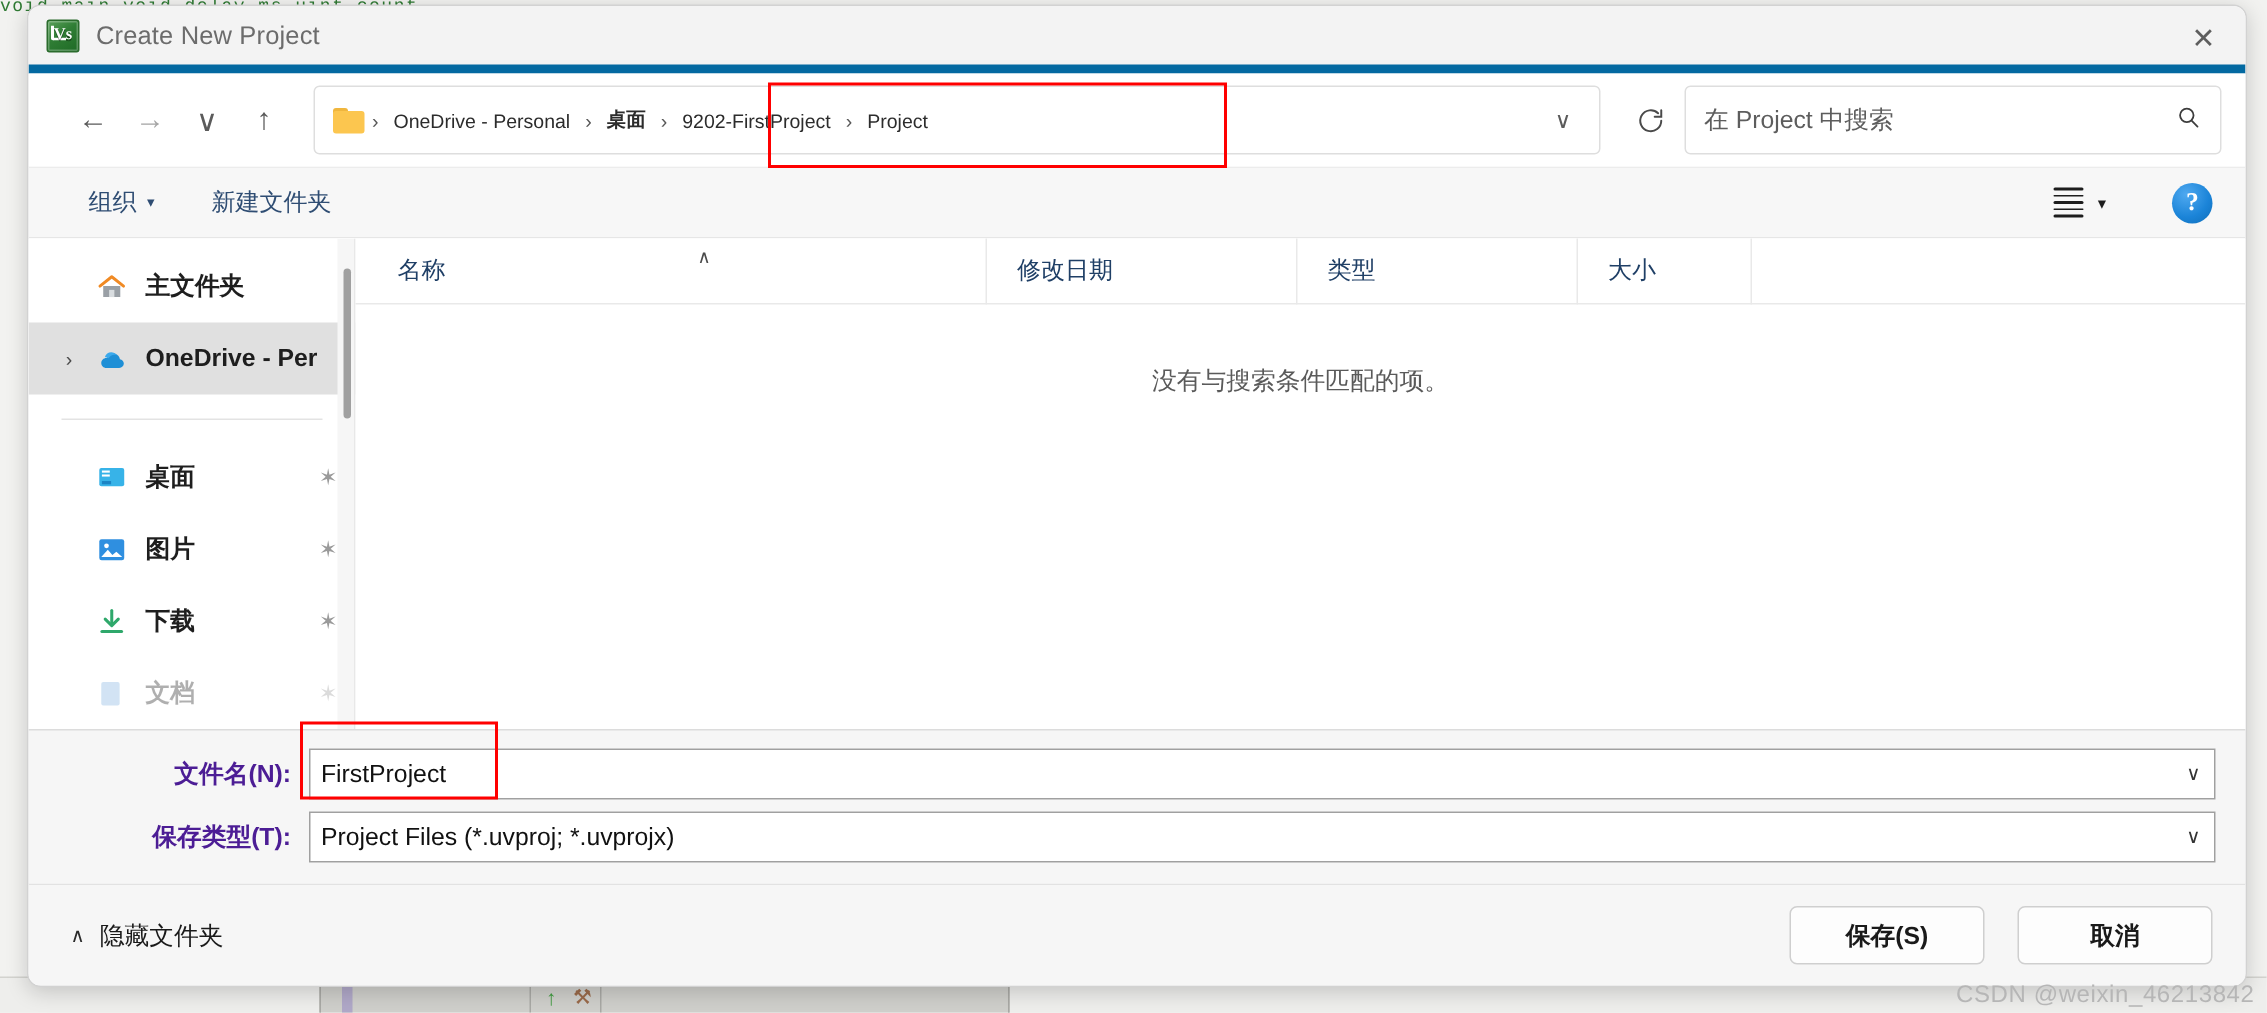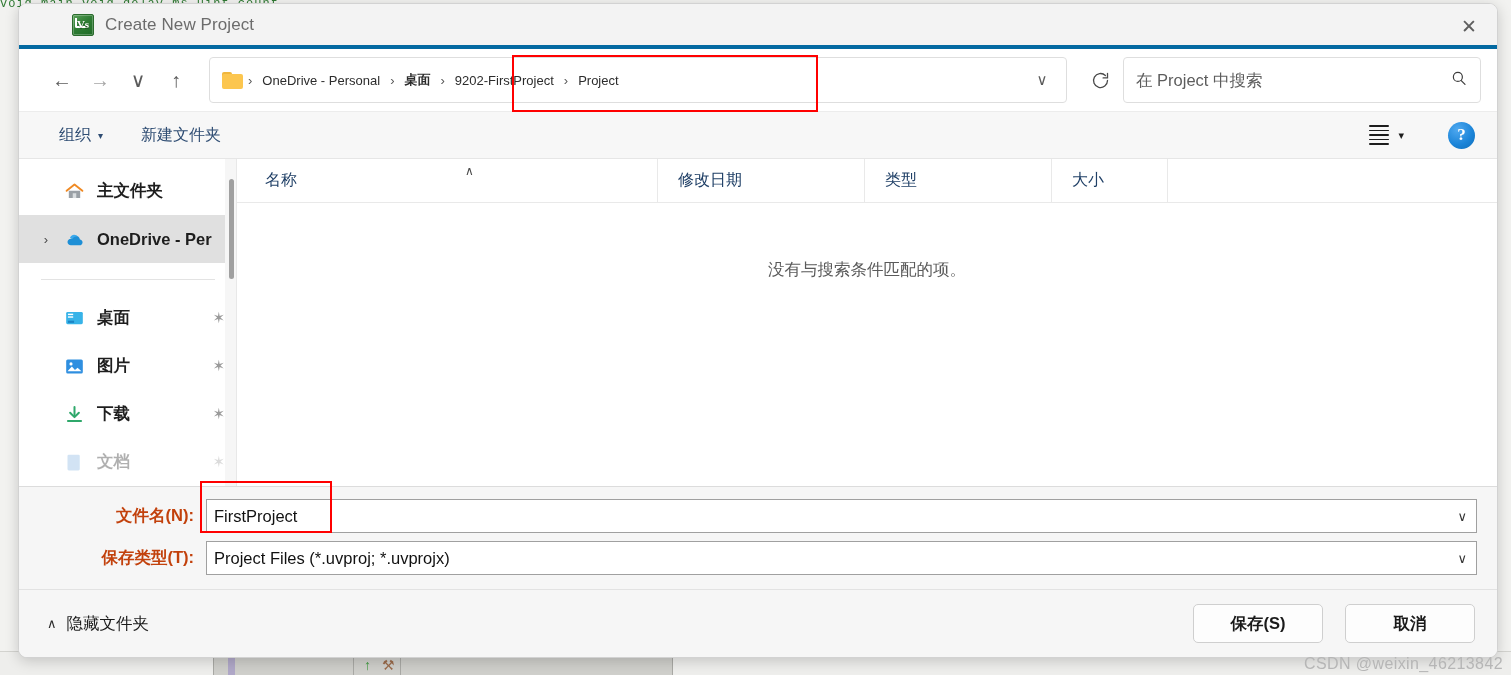--- a/index.html
+++ b/index.html
@@ -46,22 +46,21 @@
     border-radius: 9px;
     box-shadow: 0 3px 14px rgba(0,0,0,0.18);
     overflow: hidden;
     display: flex; flex-direction: column;
   }
 
   
   #titlebar {
     height: 45px; min-height: 45px; background: #f3f3f3;
     display: flex; align-items: center; position: relative;
-    border-bottom: 4px solid #0369a1;
-    padding-left: 41px;
+    border-bottom: 6px solid #0369a1;
   }
   #app-icon {
     width: 22px; height: 22px; margin-left: 12px; margin-right: 11px;
     border-radius: 2px;
     background: linear-gradient(145deg,#5aa05a 0%, #2f7d34 45%, #1f6b26 100%);
     border: 1px solid #2a6b2c;
     position: relative; flex: none;
     box-shadow: inset 0 0 0 1px rgba(255,255,255,0.25);
   }
   #app-icon::after {
@@ -222,31 +221,31 @@
   #col-name { width: 412px; flex: none; }
   #col-date { width: 207px; flex: none; }
   #col-type { width: 187px; flex: none; }
   #col-size { width: 116px; flex: none; }
   #col-rest { flex: 1; border-left: 1px solid #e9e9e9; height: 44px; }
   #sort-caret {
     position: absolute; left: 220px; top: 6px; color: #4a4a4a;
     font-size: 12px; line-height: 12px;
   }
   #empty-area { flex: 1; display: flex; justify-content: center; padding-top: 40px; }
-  #empty-msg { font-size: 16.5px; color: #5a5a5a; margin-top: 16px; }
+  #empty-msg { font-size: 16.5px; color: #5a5a5a; }
 
   
   #form-area {
     background: #f6f6f6; border-top: 1px solid #dcdcdc;
     padding: 12px 20px 14px 20px; position: relative;
   }
   .form-row { display: flex; align-items: center; margin-bottom: 8px; }
   .form-label {
     width: 167px; flex: none; text-align: right; padding-right: 12px;
-    font-size: 16.5px; color: #c2410c; font-weight: bold;
+    font-size: 16.5px; color: #4c1d95; font-weight: bold;
   }
   .form-input-wrap { flex: 1; position: relative; display: flex; }
   .form-input {
     flex: 1; height: 34px; border: 1px solid #a0a0a0; background: #fff;
     font-size: 16.5px; color: #111; padding: 0 28px 0 7px; outline: none;
     font-family: inherit;
   }
   .form-select-caret {
     position: absolute; right: 10px; top: 50%; transform: translateY(-50%);
     color: #333; font-size: 13px; pointer-events: none;

